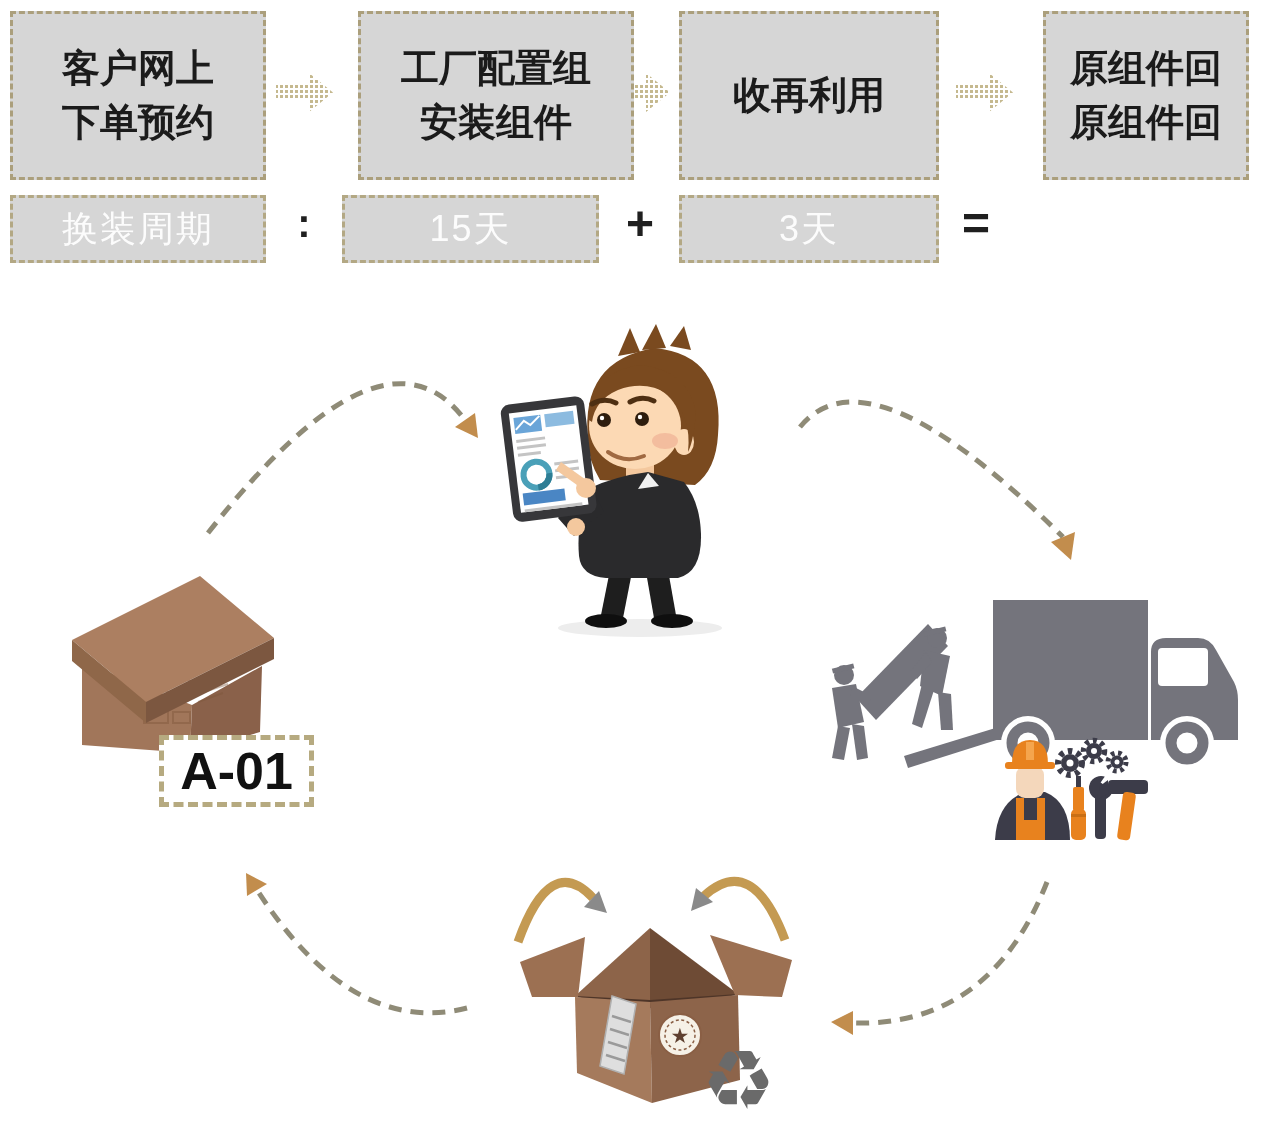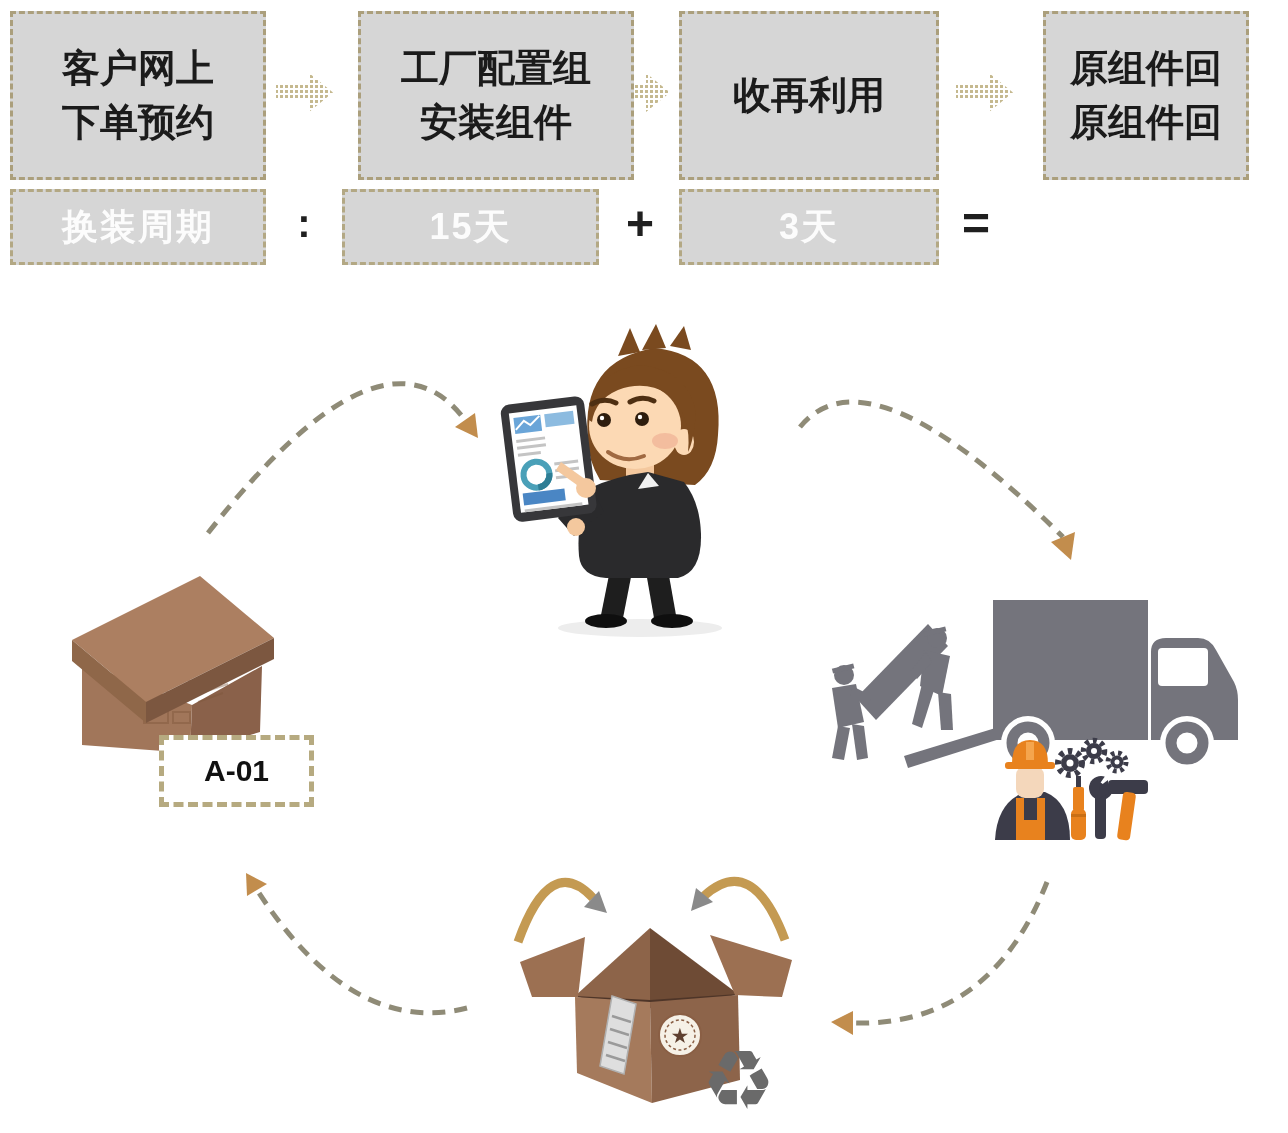--- a/index.html
+++ b/index.html
@@ -3,31 +3,31 @@
 <meta charset="utf-8">
 <style>
   html,body{margin:0;padding:0;background:#ffffff;}
   .stage{position:relative;width:1288px;height:1133px;background:#ffffff;overflow:hidden;
          font-family:"Liberation Sans","DejaVu Sans",sans-serif;}
   .abs{position:absolute;}
   .step-box{position:absolute;top:11px;height:169px;background:#d6d6d6;
             border:3px dashed #ab9f7c;box-sizing:border-box;
             display:flex;flex-direction:column;justify-content:center;align-items:center;
             font-weight:bold;font-size:38px;line-height:1.42;color:#1b1b1b;text-align:center;}
-  .dur-box{position:absolute;top:189px;height:76px;background:#d6d6d6;
+  .dur-box{position:absolute;top:195px;height:68px;background:#d6d6d6;
            border:3px dashed #b3a884;box-sizing:border-box;
            display:flex;justify-content:center;align-items:center;
-           font-size:36px;font-weight:700;letter-spacing:2px;color:rgba(255,255,255,0.93);}
+           font-size:36px;font-weight:400;letter-spacing:2px;color:rgba(255,255,255,0.93);}
   .sep{position:absolute;top:189px;height:68px;width:44px;display:flex;align-items:center;
        justify-content:center;font-weight:bold;color:#1f1f1f;}
   .sep-colon{font-size:40px;}
   .sep-op{font-size:48px;}
   .pkg-label{position:absolute;left:159px;top:735px;width:155px;height:72px;background:#ffffff;
              border:5px dashed #b6aa80;box-sizing:border-box;display:flex;align-items:center;
-             justify-content:center;font-weight:bold;font-size:30px;color:#111;
+             justify-content:center;font-weight:bold;font-size:52px;color:#111;
              font-family:"Liberation Sans",sans-serif;}
   .recycle{position:absolute;left:691px;top:1033px;width:95px;height:95px;line-height:95px;
            text-align:center;font-size:82px;color:#6a6a6a;font-family:"DejaVu Sans",sans-serif;}
 </style>
 </head>
 <body>
 
 <div class="stage">
 
   <svg class="abs" style="left:0;top:0" width="1288" height="270">

